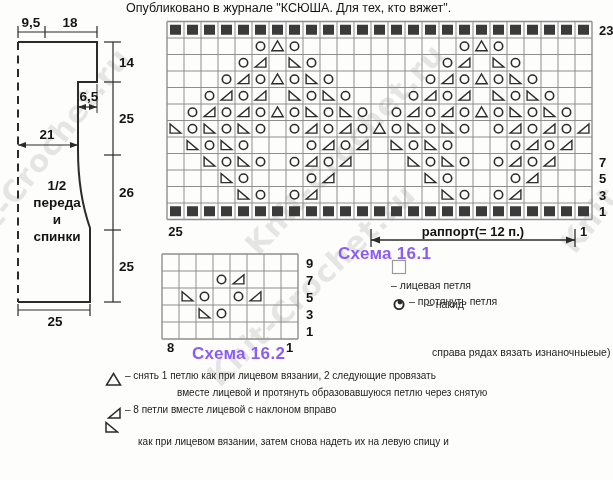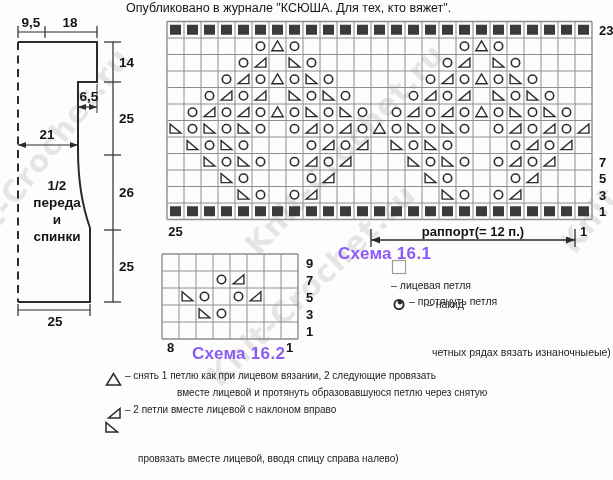--- a/index.html
+++ b/index.html
@@ -377,37 +377,37 @@
     <span class="legend-text">– протянуть петля</span>
   </div>
   <div class="legend-row" style="top:296px;gap:18px;">
     <span class="legend-icon">
       <svg width="16" height="16">
           <circle cx="8" cy="8.5" r="4.6" fill="none" stroke="#2b2b2b" stroke-width="1.9"></circle>
         </svg>
     </span>
     <span class="legend-text">– накид</span>
   </div>
-  <div class="legend-cont" style="top:346px;">четных рядах вязать изнаночныеые)</div>
+  <div class="legend-cont" style="top:346px;">справа рядах вязать изнаночныеые)</div>
 
   <span class="note-icon" style="left:105px;top:372px;">
     <svg width="17" height="15">
         <polygon points="1.5,13 15.5,13 8.5,1.5" fill="none" stroke="#2b2b2b" stroke-width="1.5"></polygon>
       </svg>
   </span>
   <div class="note-line" style="left:125px;top:370px;">– снять 1 петлю как при лицевом вязании, 2 следующие провязать</div>
   <div class="note-line" style="left:138px;top:387px;margin-left:39px;">вместе лицевой и протянуть образовавшуюся петлю через снятую</div>
 
   <span class="note-icon" style="left:107px;top:407px;">
     <svg width="15" height="13">
         <polygon points="1.5,11 13,11 13,1.5" fill="none" stroke="#2b2b2b" stroke-width="1.5"></polygon>
       </svg>
   </span>
-  <div class="note-line" style="left:125px;top:404px;">– 2 петли вместе лицевой с наклоном вправо</div>
+  <div class="note-line" style="left:125px;top:404px;">– 8 петли вместе лицевой с наклоном вправо</div>
 
   <span class="note-icon" style="left:104px;top:421px;">
     <svg width="15" height="13">
         <polygon points="2,1.5 2,11 13.5,11" fill="none" stroke="#2b2b2b" stroke-width="1.5"></polygon>
       </svg>
   </span>
-  <div class="note-line" style="left:138px;top:453px;">провязать вместе лицевой, вводя спицу справа налево)</div>
+  <div class="note-line" style="left:138px;top:436px;">как при лицевом вязании, затем снова надеть их на левую спицу и</div>
 
 </div>
 
 </body></html>

